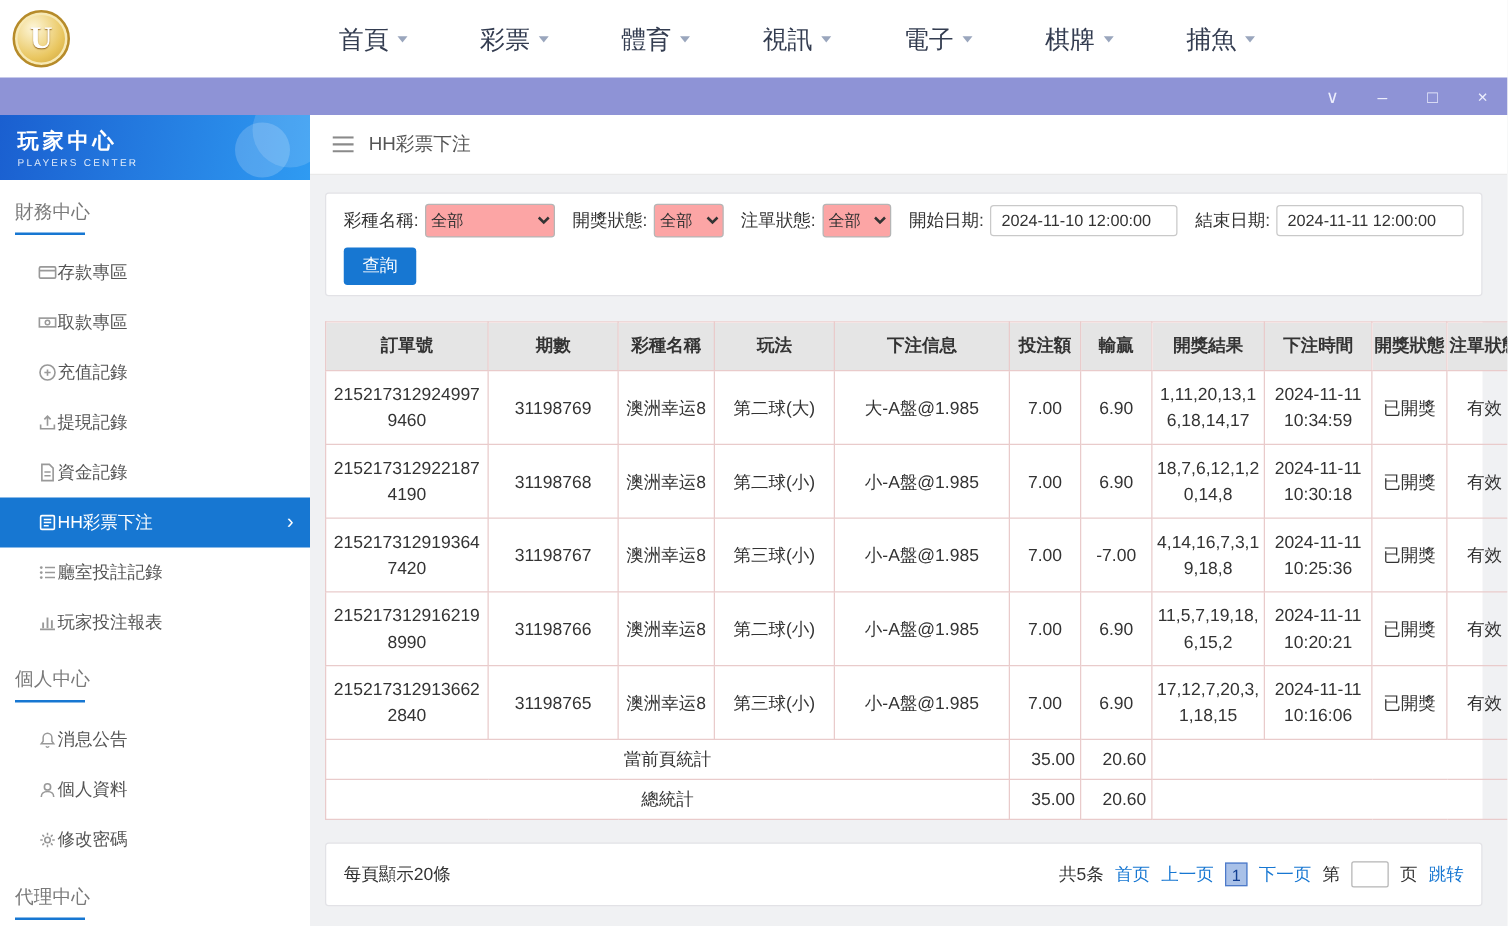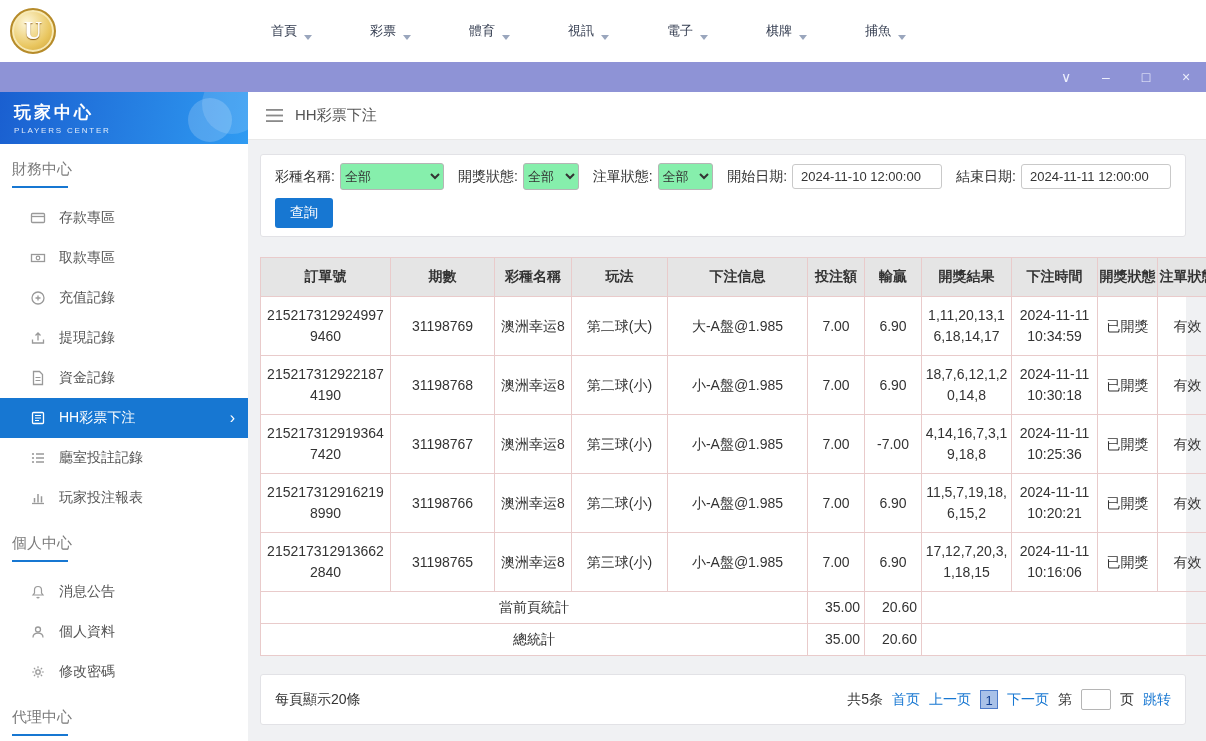--- a/index.html
+++ b/index.html
@@ -9,56 +9,56 @@
   
   .topbar { height:62px; display:flex; align-items:center; padding:0 24px 0 10px; background:#fff; }
   .logo { display:flex; align-items:center; gap:9px; min-width:225px; }
   .logo-badge { width:46px; height:46px; border-radius:50%;
     background:radial-gradient(circle at 35% 30%, #fdf6d8, #e9c65f 60%, #c89a2e);
     border:2px solid #b68b2a; box-shadow:inset 0 0 0 2px #f7e9b5;
     color:#fff; display:flex; align-items:center; justify-content:center;
     font-size:25px; font-weight:bold; font-family:"Liberation Serif",serif; text-shadow:0 1px 1px #8d5d10; }
   .logo-text { font-size:23px; font-weight:800; letter-spacing:.5px; color:#b08425; text-shadow:0 1px 0 #e8d49a; }
   .topnav { display:flex; gap:58px; margin-left:36px; }
-  .nav-item { display:flex; align-items:flex-end; gap:7px; font-size:13px; color:#333c50; cursor:pointer; white-space:nowrap; }
+  .nav-item { display:flex; align-items:center; gap:7px; font-size:20px; color:#333c50; cursor:pointer; white-space:nowrap; }
   .caret { width:0; height:0; border-left:4px solid transparent; border-right:4px solid transparent; border-top:5px solid #9aa6bd; }
 
   
   .titlebar { height:30px; background:#8e93d6; display:flex; justify-content:flex-end; align-items:center; color:#eceefc; }
   .win-ctrl { width:40px; text-align:center; font-size:14px; line-height:30px; cursor:pointer; user-select:none; }
 
   
   .main { display:flex; height:649px; }
 
   
   .sidebar { width:248px; background:#fff; flex-shrink:0; overflow:hidden; }
   .side-header { height:52px; background:linear-gradient(100deg,#1a5fd0,#2f9bf2); color:#fff; padding:9px 0 0 14px; position:relative; overflow:hidden; }
   .side-title { font-size:17px; font-weight:bold; letter-spacing:3px; position:relative; z-index:1; }
   .side-sub { font-size:8px; letter-spacing:1.8px; opacity:.85; margin-top:2px; position:relative; z-index:1; }
   .side-header::before { content:""; position:absolute; right:16px; top:6px; width:44px; height:44px; border-radius:50%; background:rgba(255,255,255,.18); }
   .side-header::after { content:""; position:absolute; right:-14px; top:-18px; width:60px; height:60px; border-radius:50%; background:rgba(255,255,255,.14); }
   .section-heading { margin:16px 12px 0; font-size:15px; color:#7a7a7a; }
   .section-heading::after { content:""; display:block; width:56px; height:2px; background:#1777d2; margin-top:7px; }
   .menu { margin-top:10px; }
-  .mi { height:40px; display:flex; align-items:center; gap:13px; padding-left:30px; font-size:14px; color:#555; cursor:pointer; position:relative; }
+  .mi { height:40px; display:flex; align-items:center; gap:0; padding-left:30px; font-size:14px; color:#555; cursor:pointer; position:relative; }
   .mi .mi-icon { width:16px; height:16px; color:#999; display:flex; align-items:center; justify-content:center; flex-shrink:0; }
   .mi.active { background:#1777d2; color:#fff; }
   .mi.active .mi-icon { color:#fff; }
   .mi .mi-chevron { position:absolute; right:13px; font-size:16px; line-height:1; }
 
   
   .content { flex:1; background:#f0f1f3; display:flex; flex-direction:column; overflow:hidden; }
   .breadcrumb { height:48px; background:#fff; border-bottom:1px solid #e9e9e9; display:flex; align-items:center; gap:12px; padding-left:18px; font-size:15px; color:#555; flex-shrink:0; }
   .content-inner { padding:14px 20px 0 12px; }
 
   .filter-box { background:#fff; border:1px solid #e2e2e6; border-radius:3px; padding:8px 14px; }
   .filter-row { display:flex; align-items:center; font-size:14px; color:#333; }
   .filter-row label { margin-right:5px; white-space:nowrap; }
   .fgap { margin-left:14px; }
-  select { height:27px; border:1px solid #b5b5b5; border-radius:3px; font-size:13px; color:#333; background:#86efac; font-family:inherit; }
+  select { height:27px; border:1px solid #b5b5b5; border-radius:3px; font-size:13px; color:#333; background:#fca5a5; font-family:inherit; }
   .sel-wide { width:120px; } .sel-small { width:64px; }
   .date-input { height:25px; width:150px; border:1px solid #c9c9c9; border-radius:3px; padding:0 8px; font-size:13px; color:#333; font-family:inherit; }
   .search-btn { margin-top:8px; background:#1777d2; color:#fff; border:none; border-radius:3px; padding:6px 15px; font-size:14px; cursor:pointer; font-family:inherit;text-align:right; }
 
   .table-box { margin-top:20px; background:#fff; }
   table { width:100%; border-collapse:collapse; table-layout:fixed; }
   th,td { border:1px solid #e9cbcb; text-align:center; overflow:hidden; }
   th { background:#e5e5e5; font-size:14px; font-weight:bold; color:#333; padding:10px 1px; }
   td { font-size:14px; color:#333; padding:8px 3px; line-height:1.5; }
   .c-order,.c-result { word-break:break-all; }

